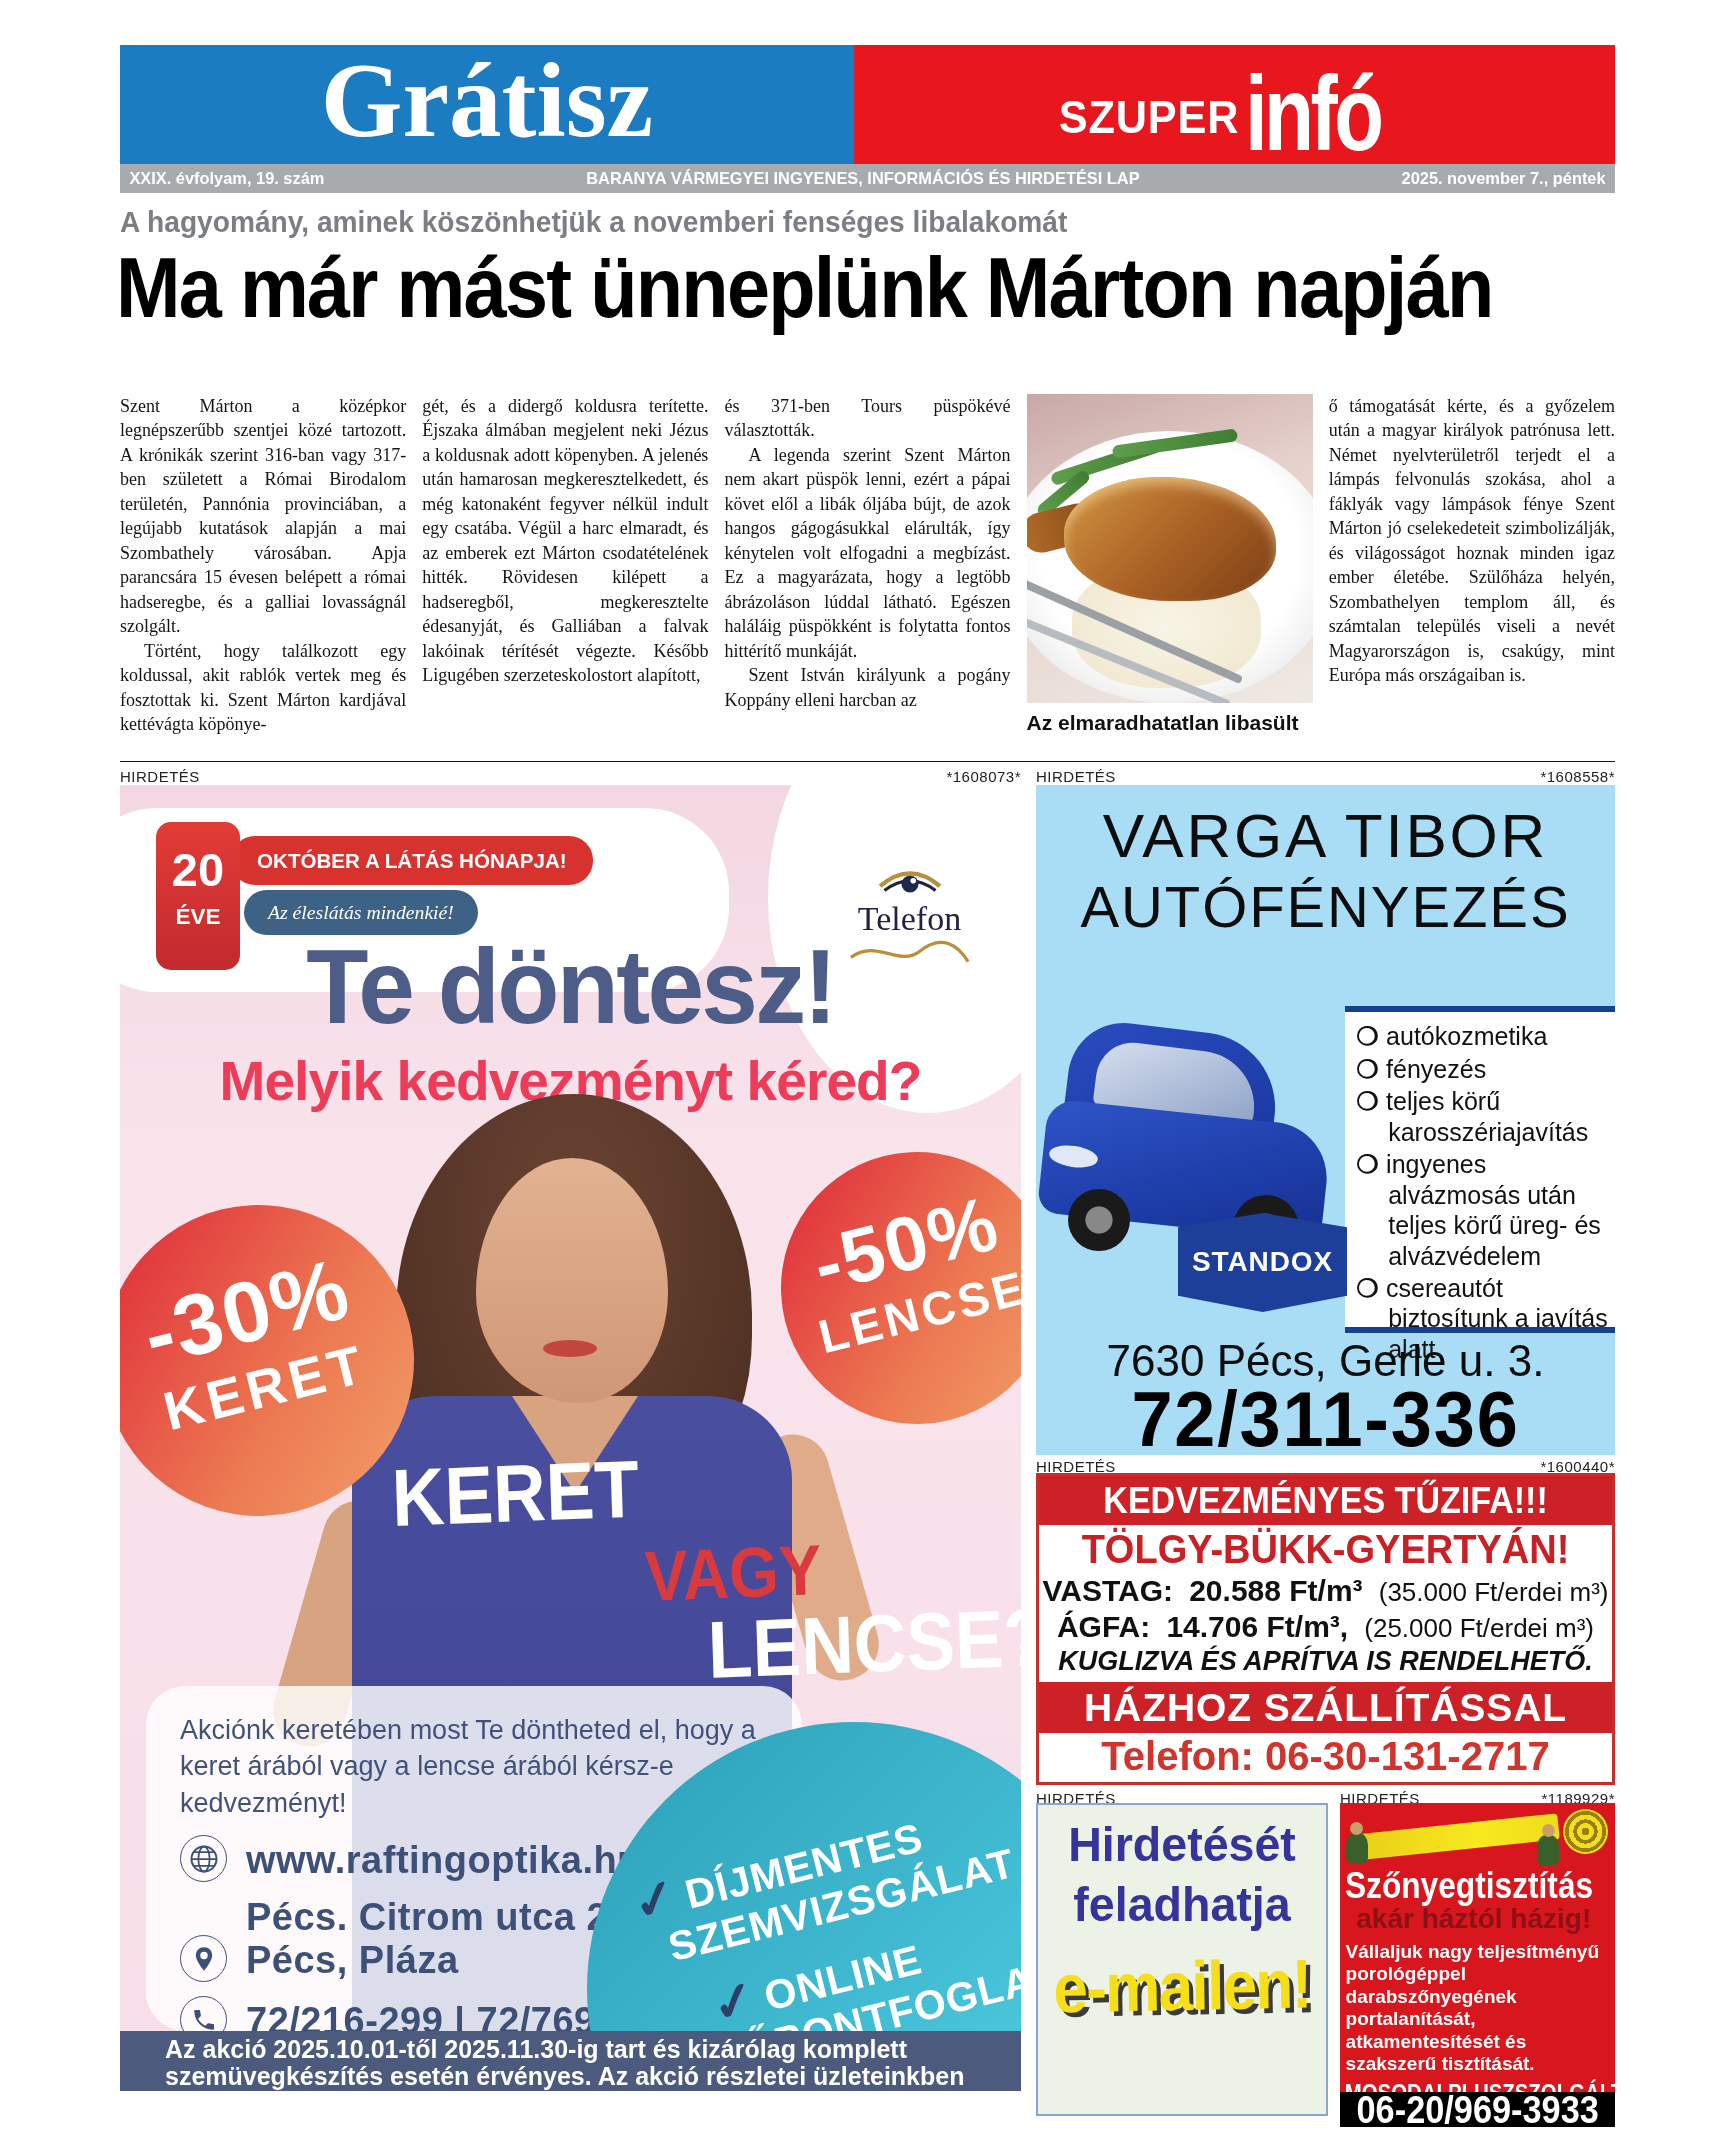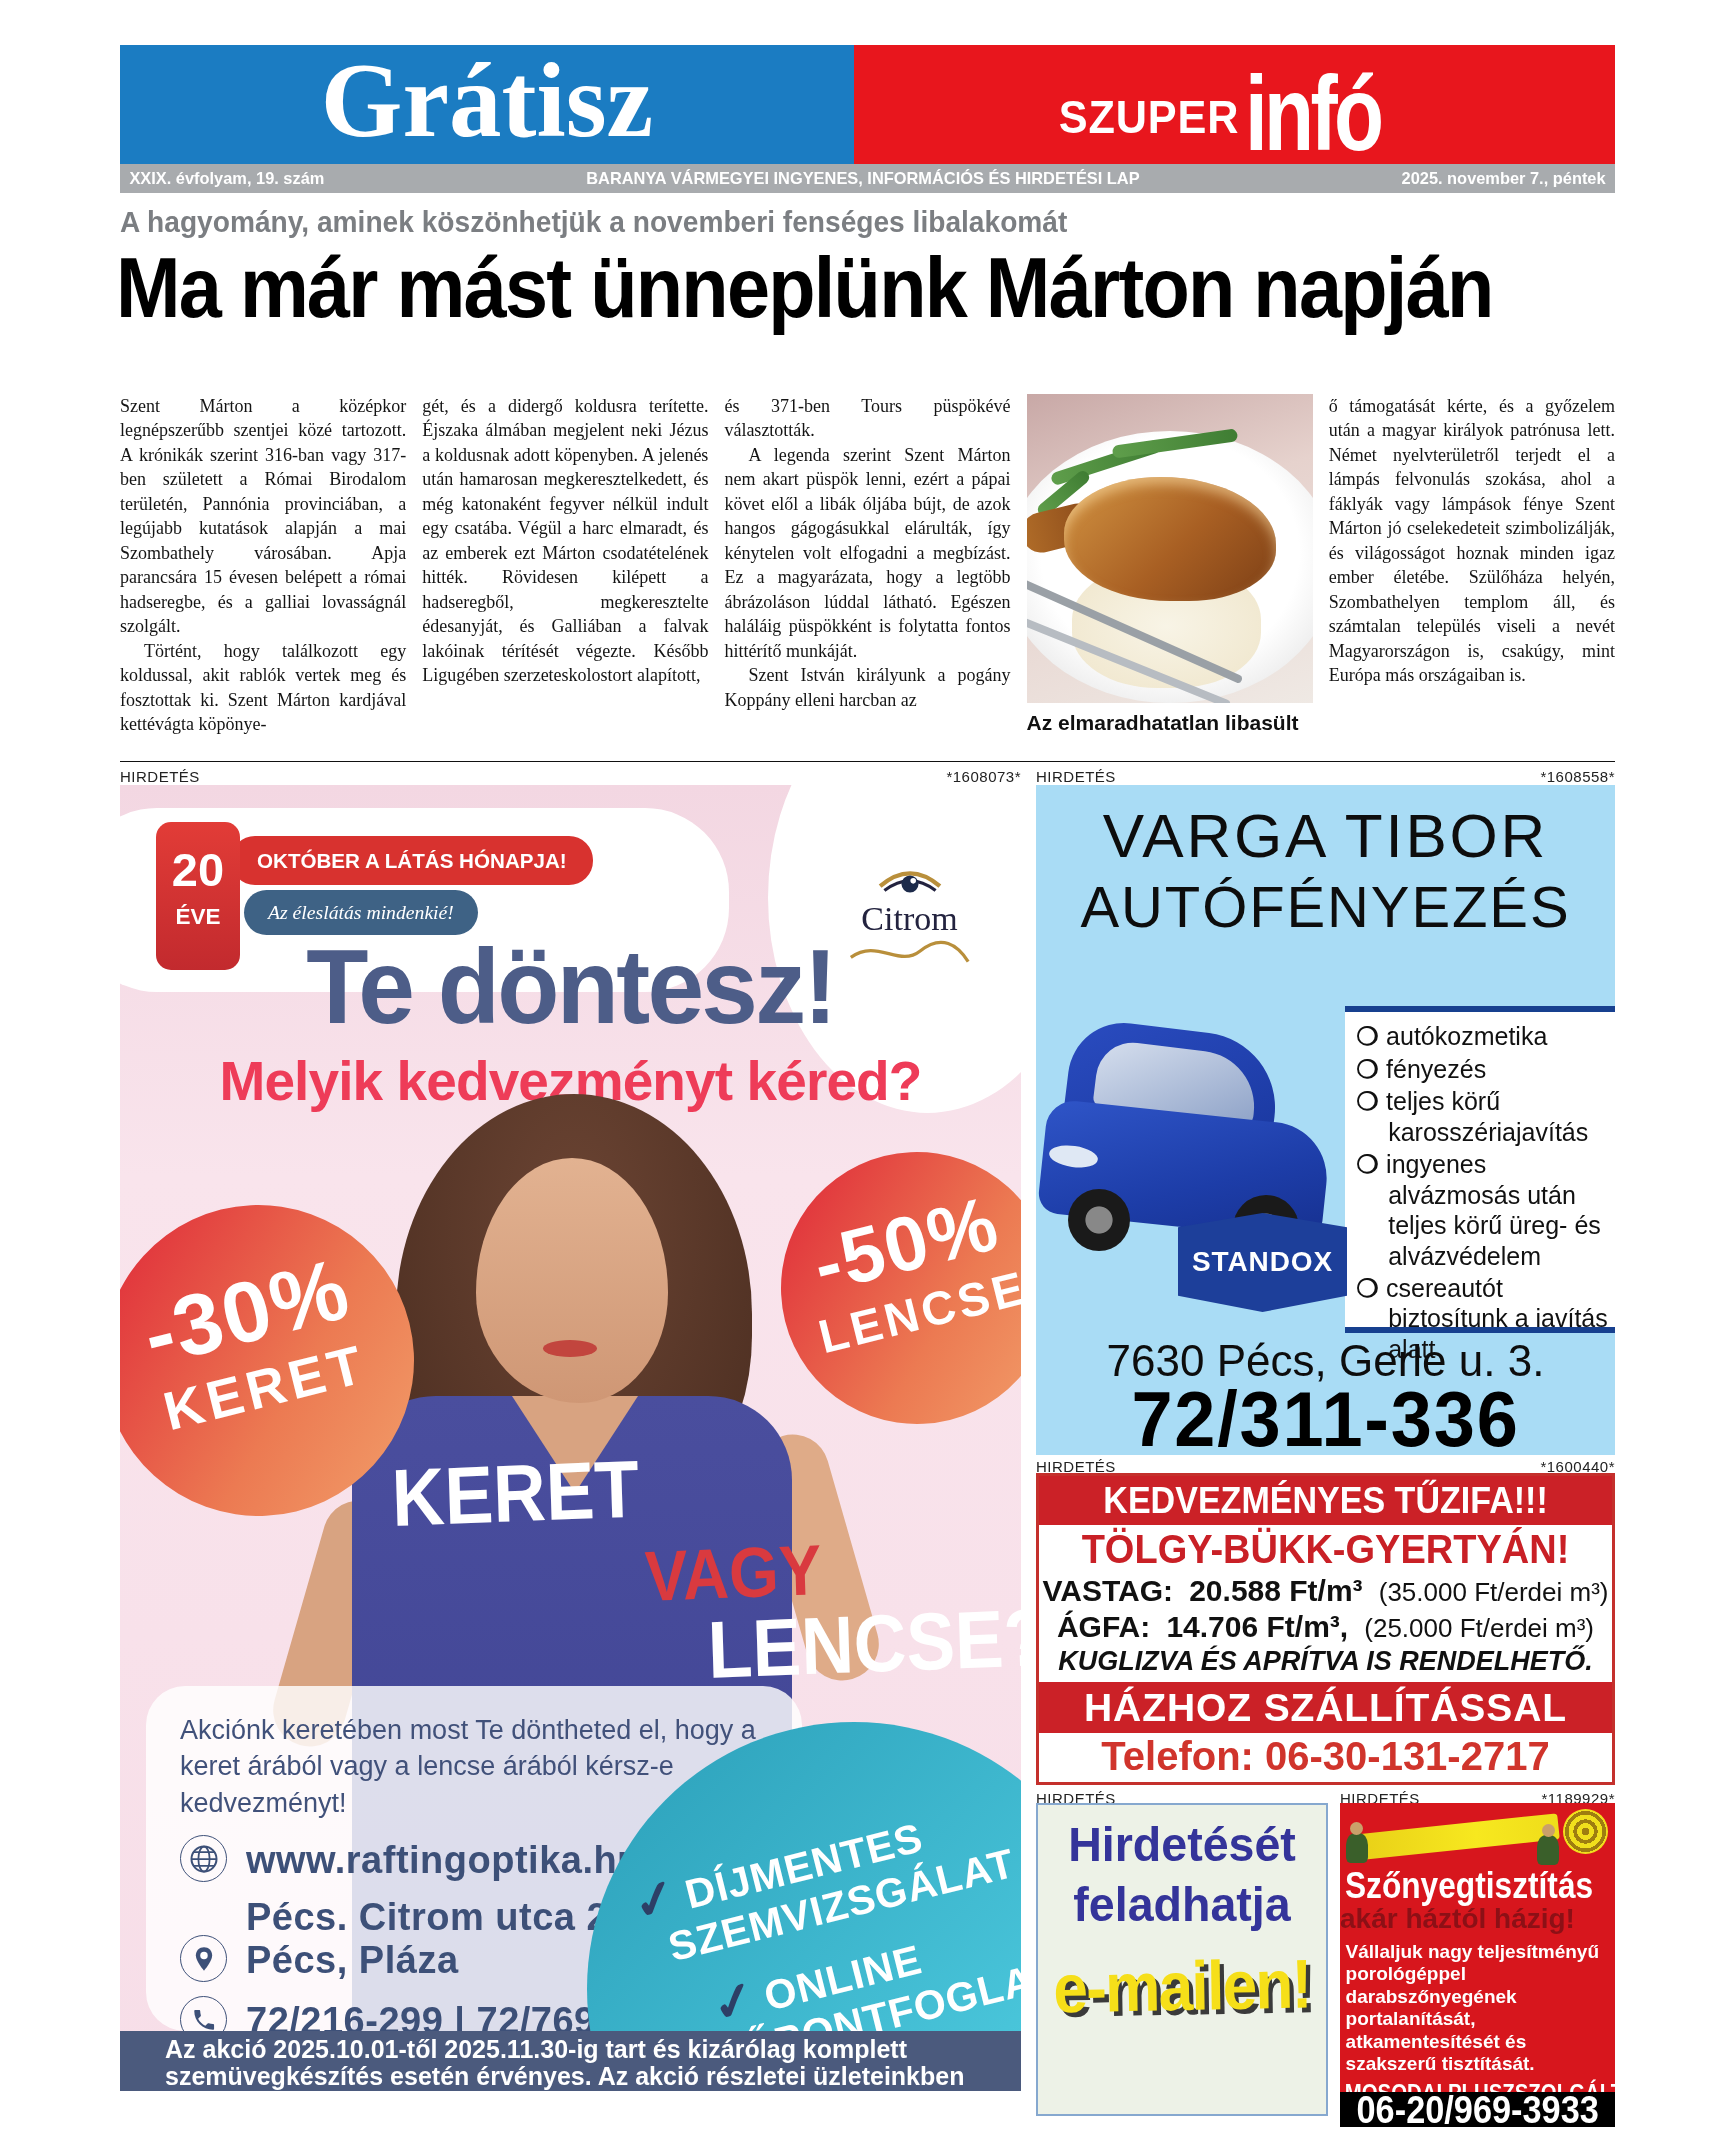--- a/index.html
+++ b/index.html
@@ -161,21 +161,21 @@
   .sz-cartoon{position:relative;height:60px;margin:3.7px 3.7px 0 3.7px;}
   .sz-beam{position:absolute;left:9.4px;top:17px;width:206px;height:26px;border-radius:3.7px;
            background:linear-gradient(90deg,#e8cf17,#f7e81f 60%,#efdd1a);transform:rotate(-6deg);}
   .sz-roll{position:absolute;right:3.7px;top:1.9px;width:45px;height:45px;border-radius:50%;
            background:repeating-radial-gradient(circle,#9e7d10 0 3.7px,#f0df1c 3.7px 8.4px);}
   .sz-fig{position:absolute;width:22.5px;height:30px;border-radius:40% 40% 20% 20%;background:#3a5f2a;}
   .sz-fig.f1{left:1.9px;top:26px;}
   .sz-fig.f2{right:52px;top:28px;}
   .sz-head{position:absolute;top:-11.2px;left:4.7px;width:13px;height:13px;border-radius:50%;background:#caa06a;}
   .sz-title{color:#fff;font-size:36px;font-weight:bold;padding-left:5.6px;line-height:1.05;transform:scaleX(.88);transform-origin:left;white-space:nowrap;}
-  .sz-sub{color:#8c1016;font-size:28px;font-weight:bold;text-align:left;padding-right:7.5px;line-height:1.1;white-space:nowrap;}
+  .sz-sub{color:#8c1016;font-size:28px;font-weight:bold;text-align:center;padding-right:7.5px;line-height:1.1;white-space:nowrap;}
   .sz-body{color:#fff;font-size:19px;font-weight:bold;padding:5.6px 5.6px 0 5.6px;line-height:1.18;}
   .sz-extra{color:#fff;font-size:24px;font-weight:bold;padding-left:5.6px;margin-top:3.7px;transform:scaleX(.85);transform-origin:left;white-space:nowrap;}
   .sz-phone{position:absolute;left:0;bottom:0;width:100%;height:35px;background:#000;color:#fff;
             display:flex;align-items:center;justify-content:center;font-size:39px;font-weight:bold;}
   .sz-phone span{transform:scaleX(.88);white-space:nowrap;}
 </style>
 </head>
 <body>
 
 <div class="page">
@@ -250,21 +250,21 @@
     <div class="pill1">OKTÓBER A LÁTÁS HÓNAPJA!</div>
     <div class="pill2">Az éleslátás mindenkié!</div>
 
     <div class="rafting">
       <svg width="66" height="32" viewBox="0 0 60 30">
         <path d="M2 18 Q30 -6 58 18" fill="none" stroke="#b98f3b" stroke-width="4"></path>
         <path d="M6 22 Q30 4 54 22" fill="none" stroke="#23233f" stroke-width="3"></path>
         <circle cx="30" cy="16" r="8" fill="#1c2a4a"></circle>
         <circle cx="33" cy="13" r="2.6" fill="#fff"></circle>
       </svg>
-      <div class="rafting-text">Citrom</div>
+      <div class="rafting-text">Telefon</div>
       <svg width="131" height="32" viewBox="0 0 120 30">
         <path d="M5 20 C30 2 50 30 70 14 S105 8 115 24" fill="none" stroke="#b98f3b" stroke-width="3"></path>
       </svg>
     </div>
 
     <div class="ot-title1">Te döntesz!</div>
     <div class="ot-title2">Melyik kedvezményt kéred?</div>
 
     <div class="hair"></div>
     <div class="armL"></div>

